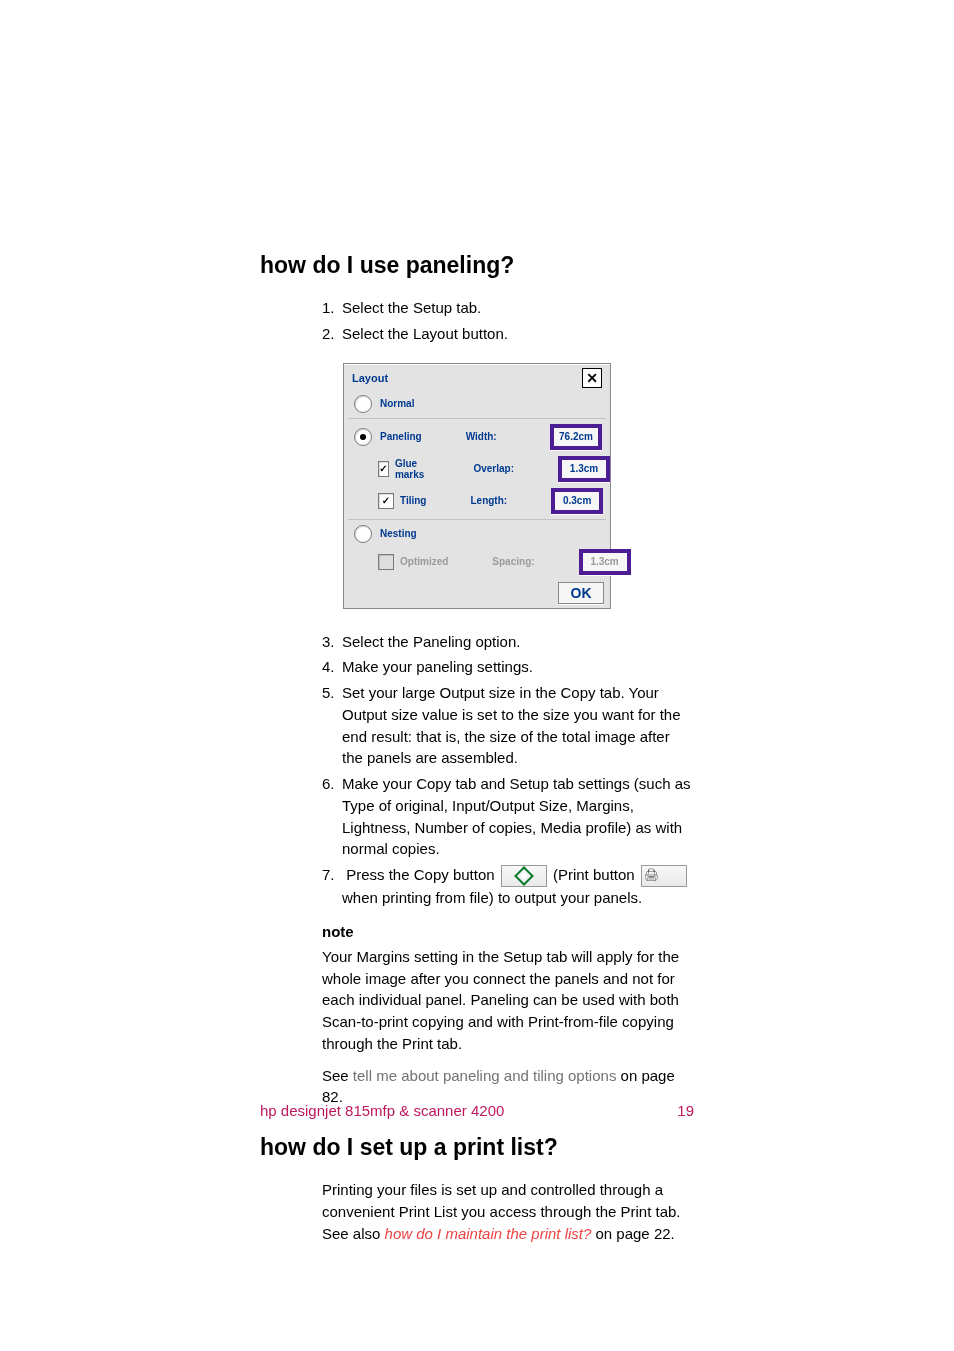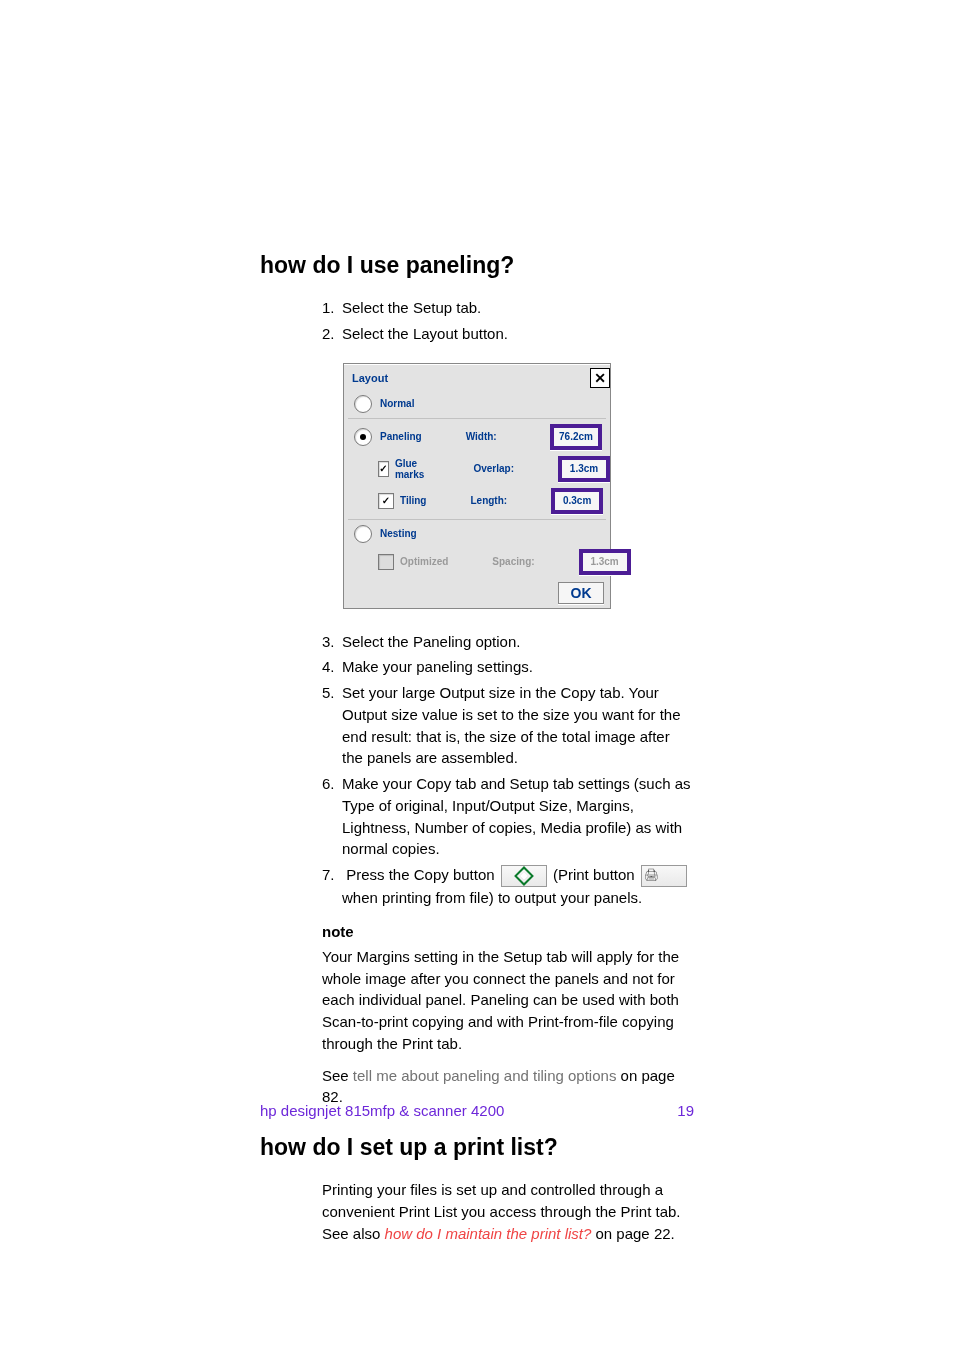--- a/index.html
+++ b/index.html
@@ -54,21 +54,21 @@
     background: #e3e3e3;
     border: 1px solid #888;
     box-shadow: 0 1px 0 #fff inset;
     font-family: Verdana, Tahoma, Arial, sans-serif;
     font-size: 10px;
   }
   .dialog .titlebar {
     display: flex;
     align-items: center;
     justify-content: space-between;
-    padding: 4px 0 4px 8px;
+    padding: 4px 8px 4px 8px;
     text-align: right;
   }
   .dialog .titlebar .title {
     color: #003a8f;
     font-weight: bold;
     font-size: 11px;
   }
   .close-btn {
     width: 18px;
     height: 18px;
@@ -220,21 +220,21 @@
     margin-top: 26px;
   }
   .footer {
     position: absolute;
     bottom: 232px;
     left: 260px;
     right: 260px;
     font-size: 15px;
     display: flex;
     justify-content: space-between;
-    color: #6d28d9;
+    color: #be185d;
   }
   .inline-icon {
     display: inline-flex;
     vertical-align: middle;
     width: 44px;
     height: 20px;
     border: 1px solid #999;
     background: linear-gradient(#f8f8f8,#e9e9e9);
     align-items: center;
     justify-content: center;

